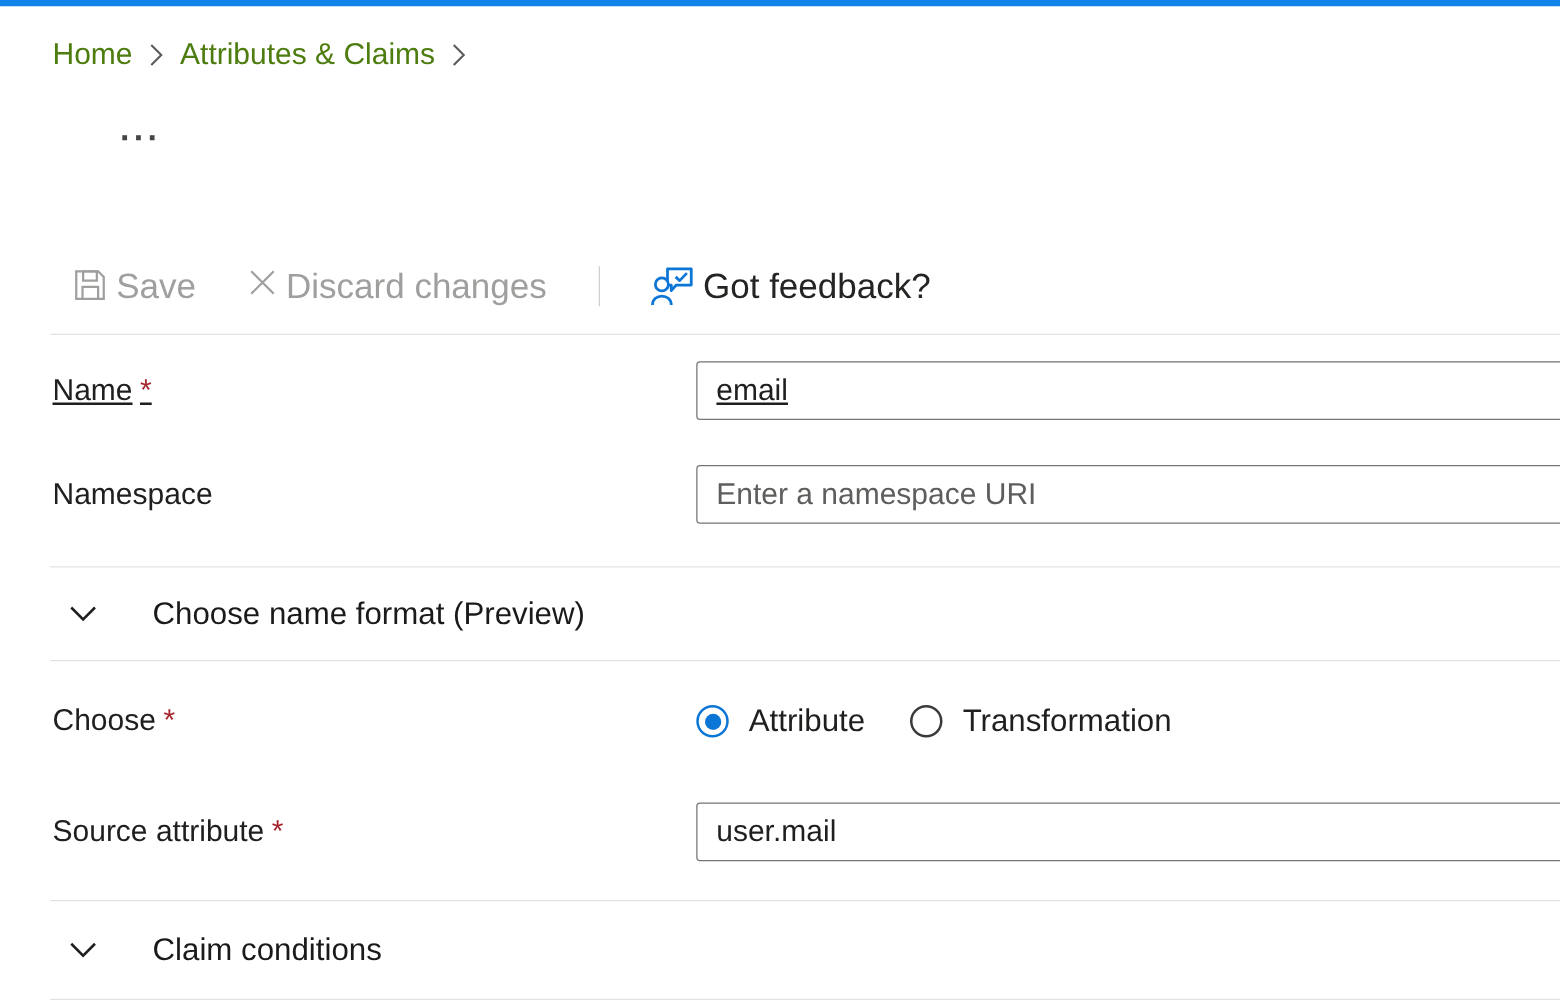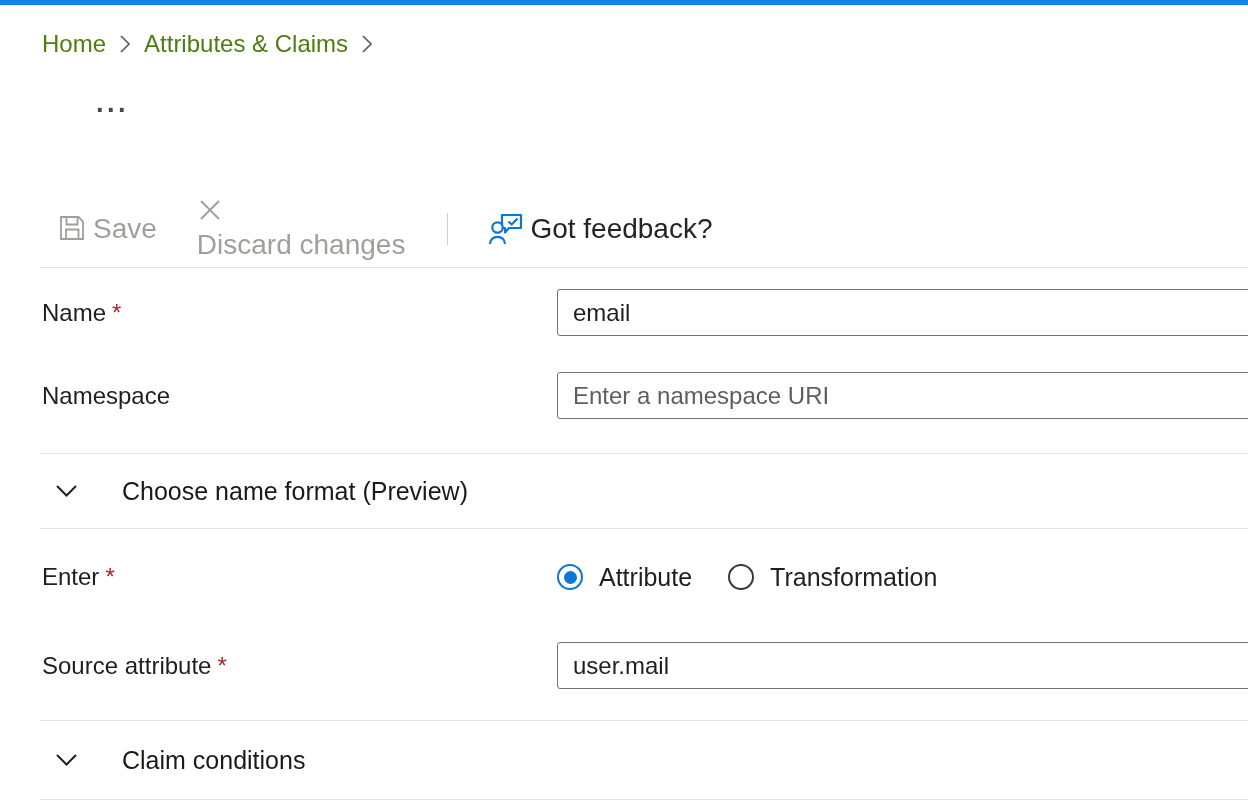--- a/index.html
+++ b/index.html
@@ -20,42 +20,42 @@
   
   .title-row { margin-top:24px; height:52px; display:flex; align-items:center; }
   .page-title { font-size:44px; font-weight:700; letter-spacing:-0.5px; color:#252423; margin:0; }
   .more-menu { margin-left:56px; font-size:27px; font-weight:600; letter-spacing:2px; color:#484644; cursor:pointer; line-height:1; }
 
   
   .toolbar { margin-top:70px; height:46px; display:flex; align-items:center; padding-left:17px; }
   .tb-btn { display:flex; align-items:flex-start; gap:6px; font-size:28px; cursor:pointer; white-space:nowrap; }
   .tb-btn.is-disabled { color:#a19f9d; cursor:default; }
   .tb-btn.feedback { color:#252423; }
-  .tb-gap { margin-left:40px;flex-direction:column; }
+  .tb-gap { margin-left:40px; }
   .vdiv { width:1px; height:32px; background:#d2d0ce; margin-left:42px; }
   .feedback { margin-left:40px; }
 
   .hr { height:1px; background:#e5e3e1; }
   .hr1 { margin-top:15px; }
   .hr2 { margin-top:34px; }
   .hr4 { margin-top:31px; }
 
   
   .form-row { display:flex; align-items:center; }
   .form-label { width:517px; flex:none; font-size:24px; color:#201f1e; padding-left:2px; }
   .req { color:#a4262c; margin-left:6px; }
   .form-control { flex:1; min-width:0; }
   input.txt {
     display:block; width:calc(100% + 14px); height:47px;
     border:1px solid #767472; border-radius:3px; background:#fff;
     font-family:inherit; font-size:24px; color:#201f1e; padding:0 15px;
     outline:none;
   }
   input.txt::placeholder { color:#605e5c; opacity:1; }
-  .row-name { margin-top:21px; }
+  .row-name { margin-top:21px;text-decoration:underline; }
   .row-namespace { margin-top:36px; }
   .row-source { margin-top:33px; height:30px; }
   .row-srcattr { margin-top:50px; }
 
   
   .section { height:74px; display:flex; align-items:center; gap:44px; padding-left:15px; font-size:25px; color:#1b1a19; cursor:pointer; }
   .section.tall { height:78px; }
 
   
   .radio-group { display:flex; align-items:center; gap:36px; }
@@ -155,21 +155,21 @@
           <path d="M2 2 L11.5 11.5 L21 2" stroke="#201f1e" stroke-width="2" fill="none"></path>
         </svg>
     </span>
     <span>Choose name format (Preview)</span>
   </div>
 
   <div class="hr"></div>
 
   <div class="form-row row-source">
     <div class="form-label">
-      <span>Enter</span><span class="req">*</span>
+      <span>Choose</span><span class="req">*</span>
     </div>
     <div class="form-control radio-group">
       <div class="radio selected">
         <span class="radio-circle"></span>
         <span>Attribute</span>
       </div>
       <div class="radio">
         <span class="radio-circle"></span>
         <span>Transformation</span>
       </div>

